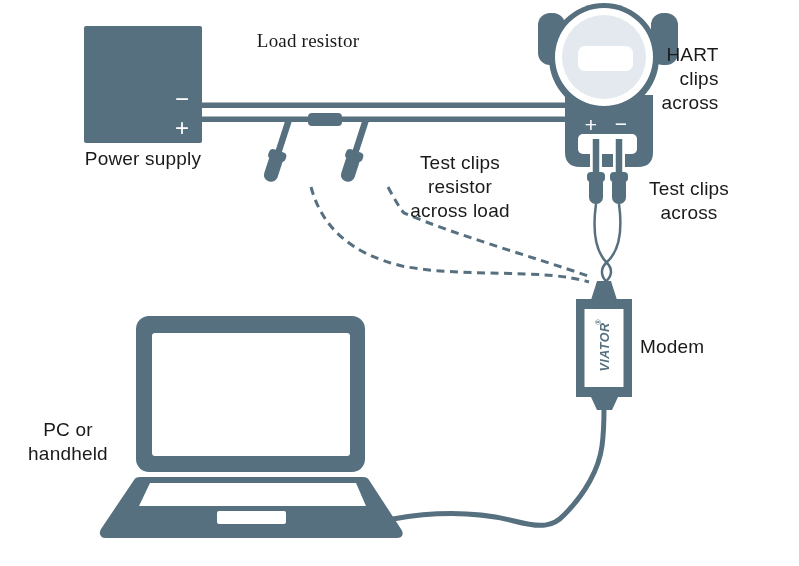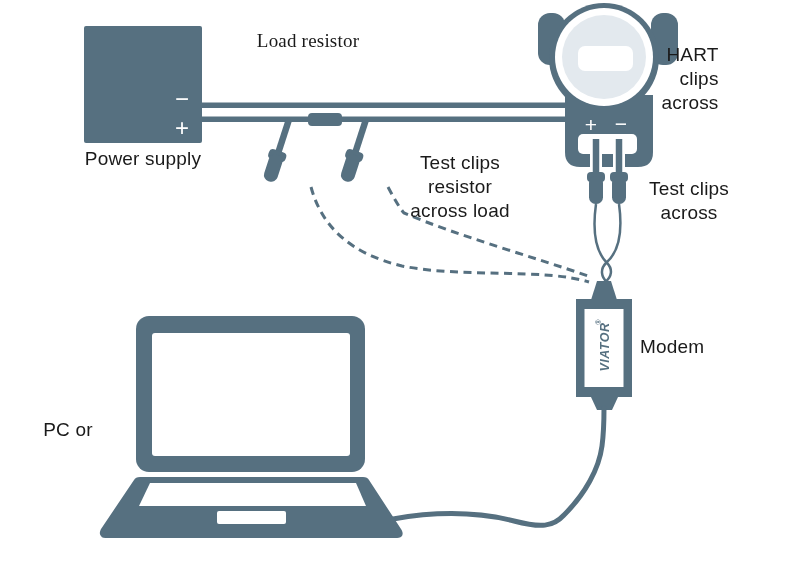--- a/index.html
+++ b/index.html
@@ -134,15 +134,16 @@
     <div>Test clips</div>
     <div>across</div>
   </div>
 
   <div class="label left-align" style="left:640px;top:335px;">
     <div>Modem</div>
   </div>
 
   <div class="label" style="left:68px;top:377px;margin-top:41px;">
     <div>PC or</div>
+    <div>handheld</div>
   </div>
 
 </div>
 
 </body></html>

